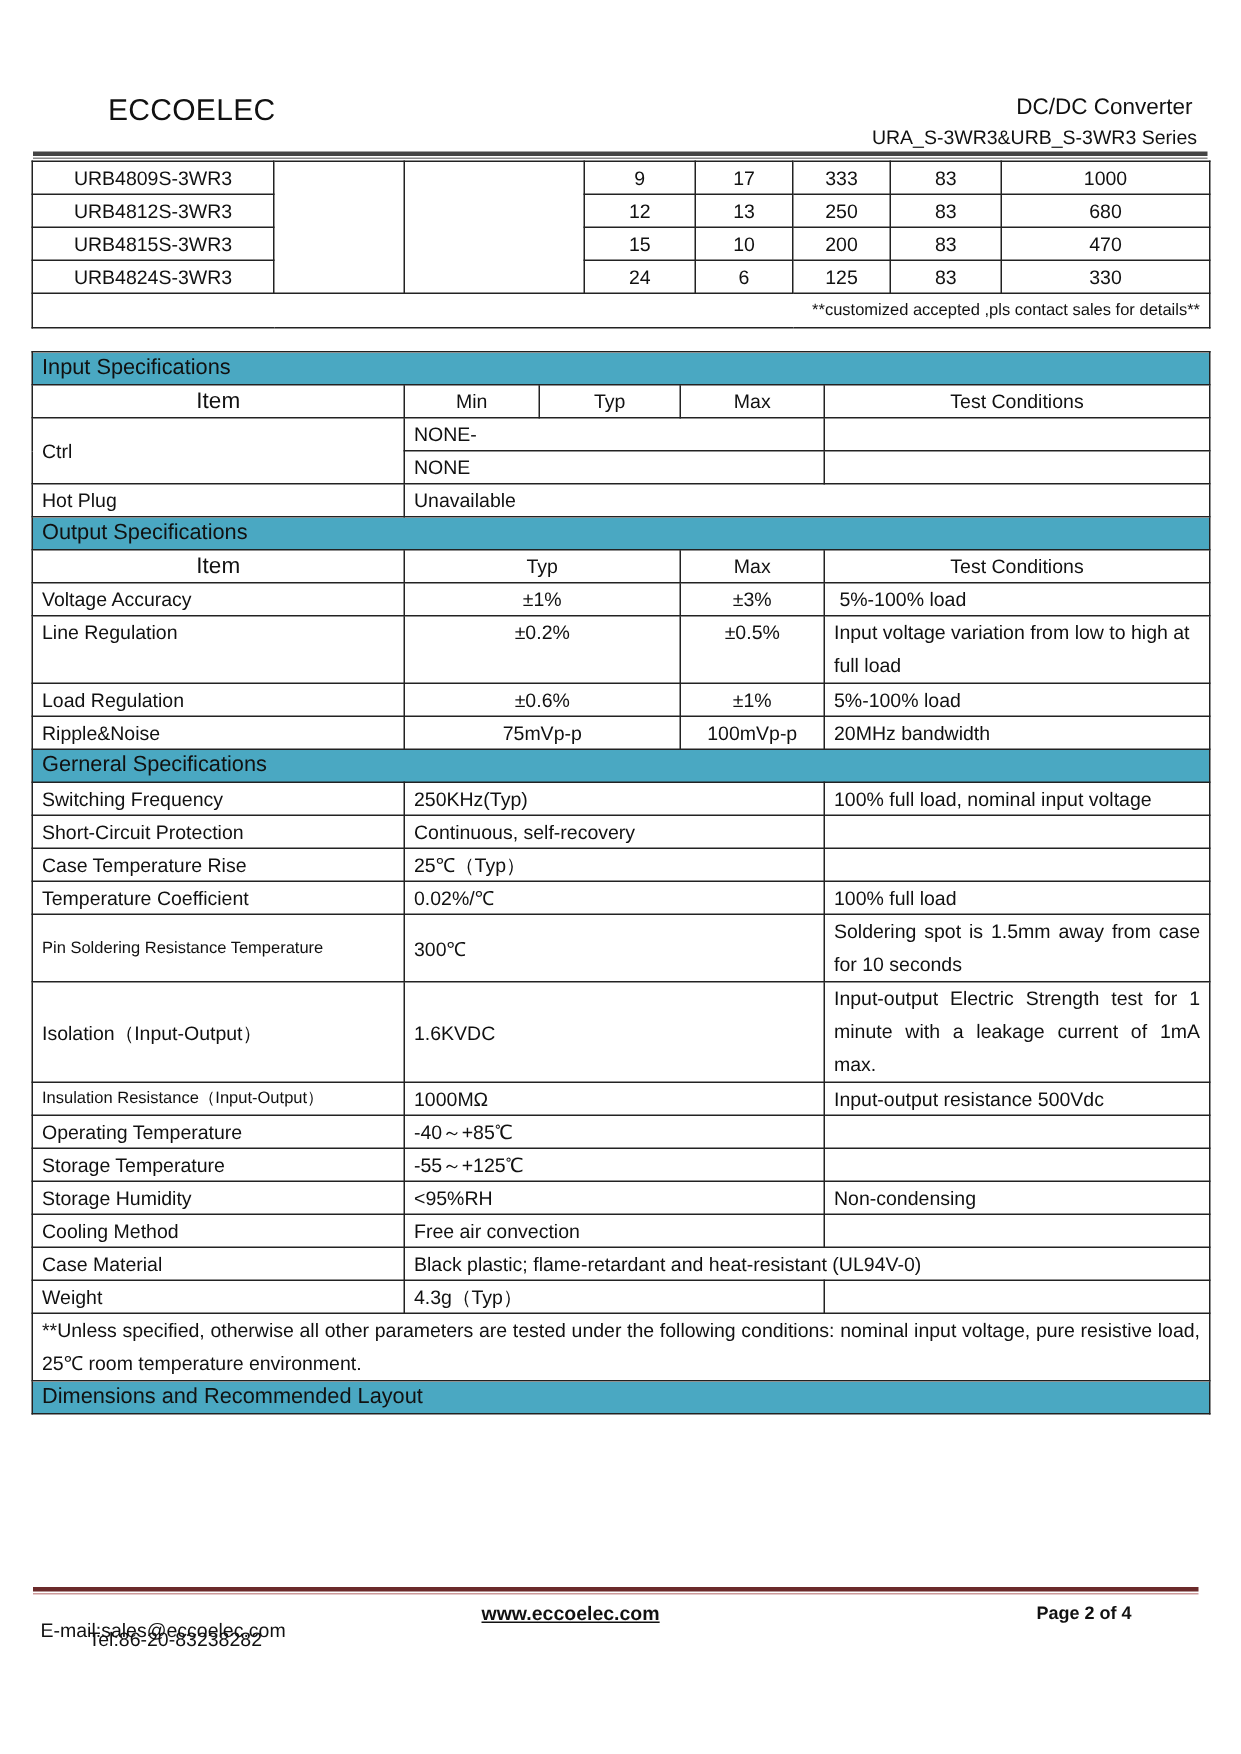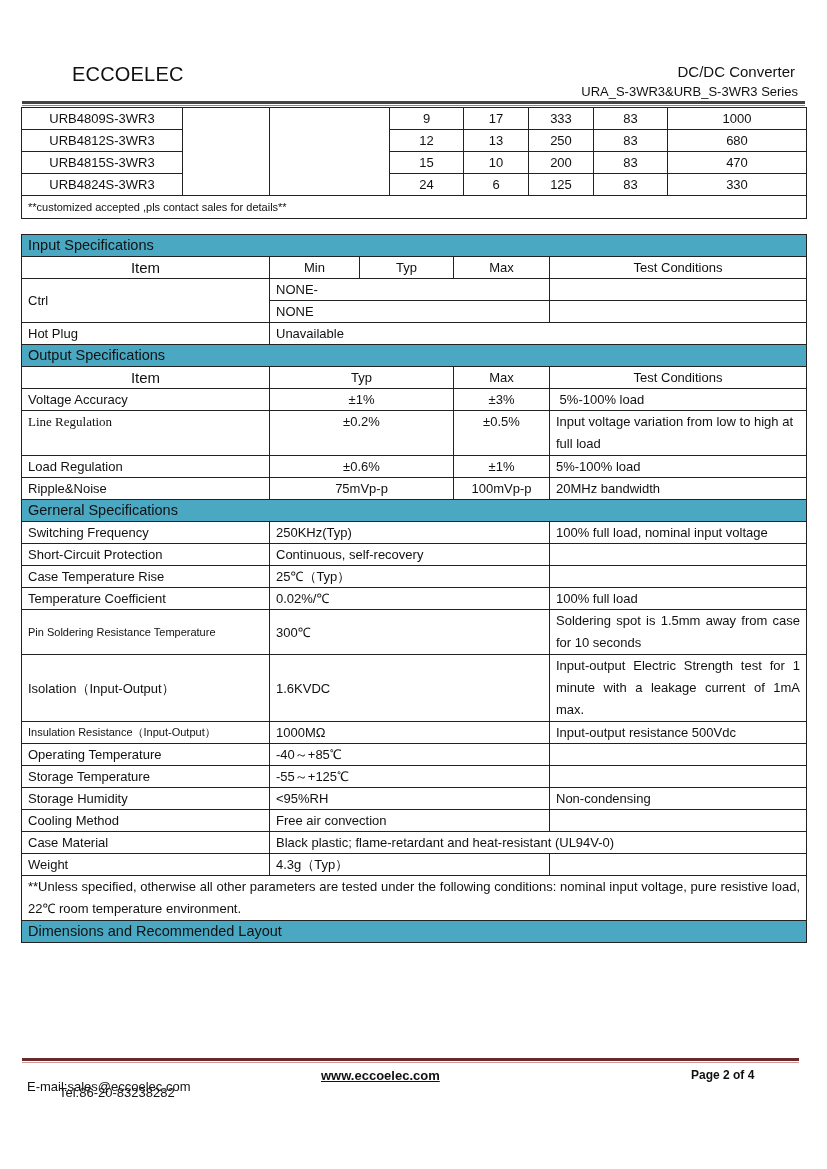--- a/index.html
+++ b/index.html
@@ -74,21 +74,21 @@
   </tr>
   <tr>
     <td class="c">URB4824S-3WR3</td>
     <td class="c">24</td>
     <td class="c">6</td>
     <td class="c">125</td>
     <td class="c">83</td>
     <td class="c">330</td>
   </tr>
   <tr>
-    <td colspan="8" style="text-align:left;font-size:11px;height:22px;">**customized accepted ,pls contact sales for details**</td>
+    <td colspan="8" style="text-align:right;font-size:11px;height:22px;">**customized accepted ,pls contact sales for details**</td>
   </tr>
 </tbody>
   </table>
 
 <table style="top:219px;margin-top:15px;">
   <colgroup>
     <col style="width:248px">
       <col style="width:90px">
       <col style="width:94px">
       <col style="width:96px">
@@ -128,21 +128,21 @@
     <td class="c">Max</td>
     <td class="c">Test Conditions</td>
   </tr>
   <tr>
     <td>Voltage Accuracy</td>
     <td colspan="2" class="c">±1%</td>
     <td class="c">±3%</td>
     <td style="white-space:pre;"> 5%-100% load</td>
   </tr>
   <tr>
-    <td style="vertical-align:top;font-family:Liberation Serif, serif;">Line Regulation</td>
+    <td style="vertical-align:top;">Line Regulation</td>
     <td colspan="2" class="c" style="vertical-align:top;">±0.2%</td>
     <td class="c" style="vertical-align:top;">±0.5%</td>
     <td class="wrap">Input voltage variation from low to high at full load</td>
   </tr>
   <tr>
     <td>Load Regulation</td>
     <td colspan="2" class="c">±0.6%</td>
     <td class="c">±1%</td>
     <td>5%-100% load</td>
   </tr>
@@ -214,21 +214,21 @@
   <tr>
     <td>Case Material</td>
     <td colspan="4">Black plastic; flame-retardant and heat-resistant (UL94V-0)</td>
   </tr>
   <tr>
     <td>Weight</td>
     <td colspan="3">4.3g（Typ）</td>
     <td></td>
   </tr>
   <tr>
-    <td colspan="5" class="wrap just">**Unless specified, otherwise all other parameters are tested under the following conditions: nominal input voltage, pure resistive load, 22℃ room temperature environment.</td>
+    <td colspan="5" class="wrap just">**Unless specified, otherwise all other parameters are tested under the following conditions: nominal input voltage, pure resistive load, 25℃ room temperature environment.</td>
   </tr>
   <tr class="sect">
         <td colspan="5">Dimensions and Recommended Layout</td>
       </tr>
 </tbody>
   </table>
 
 <div class="foot-rule"></div>
 <div class="foot-rule2"></div>
 <div class="f-email">E-mail:sales@eccoelec.com</div>

